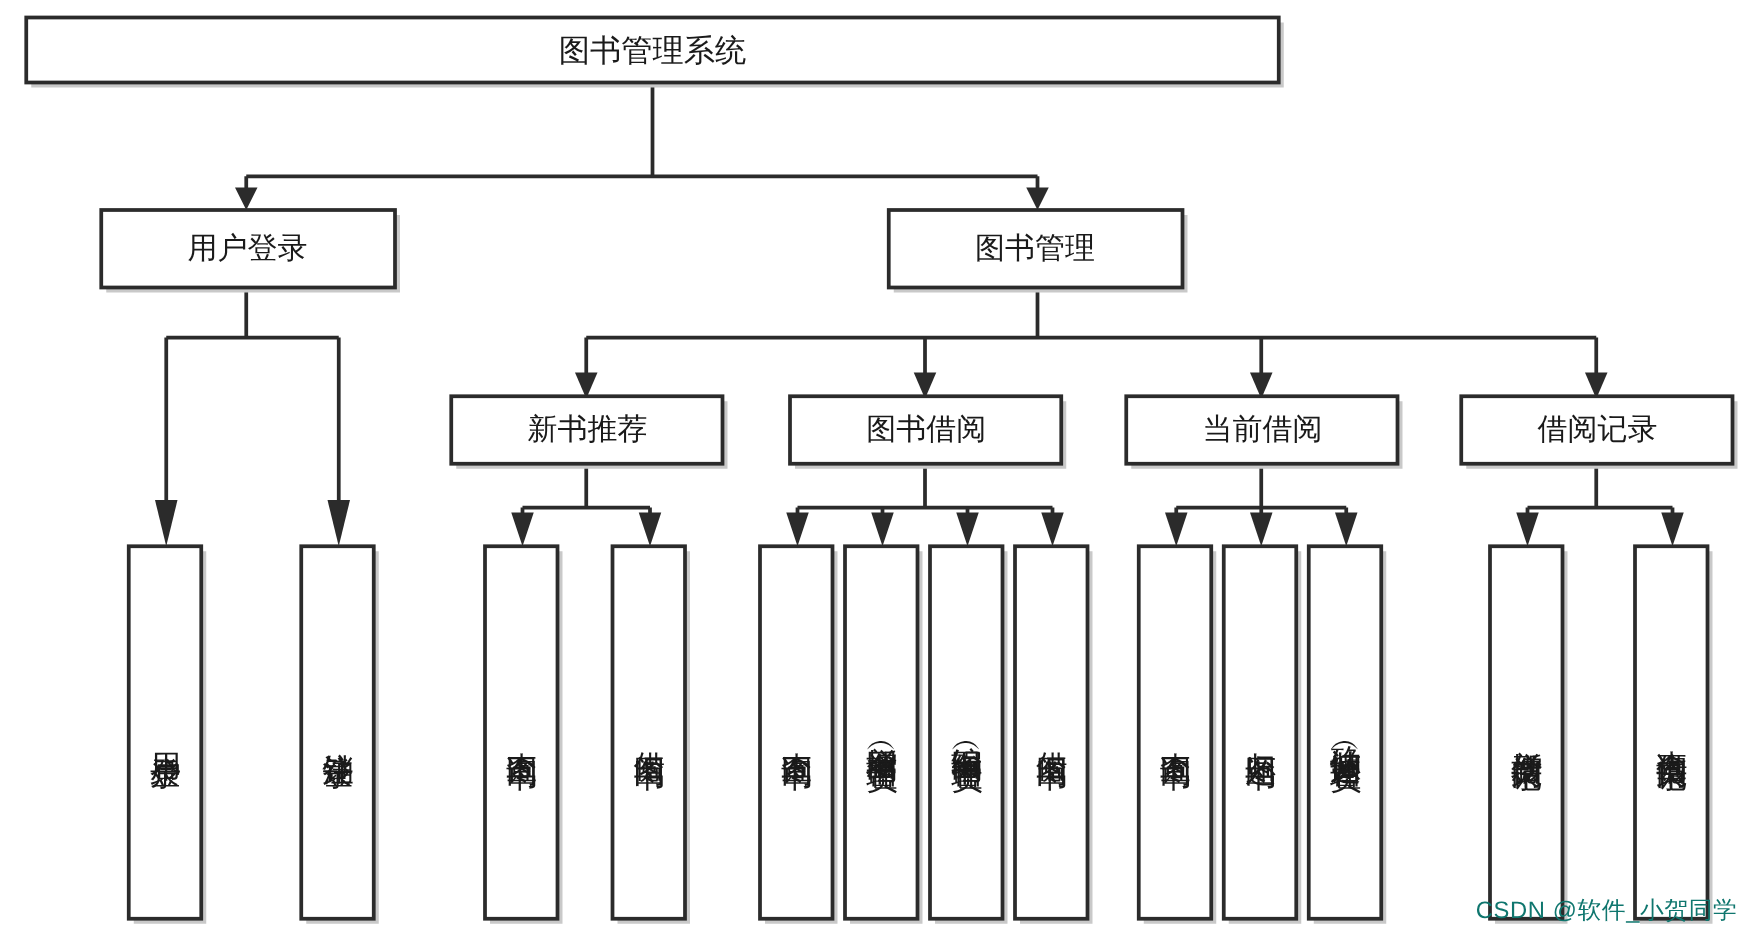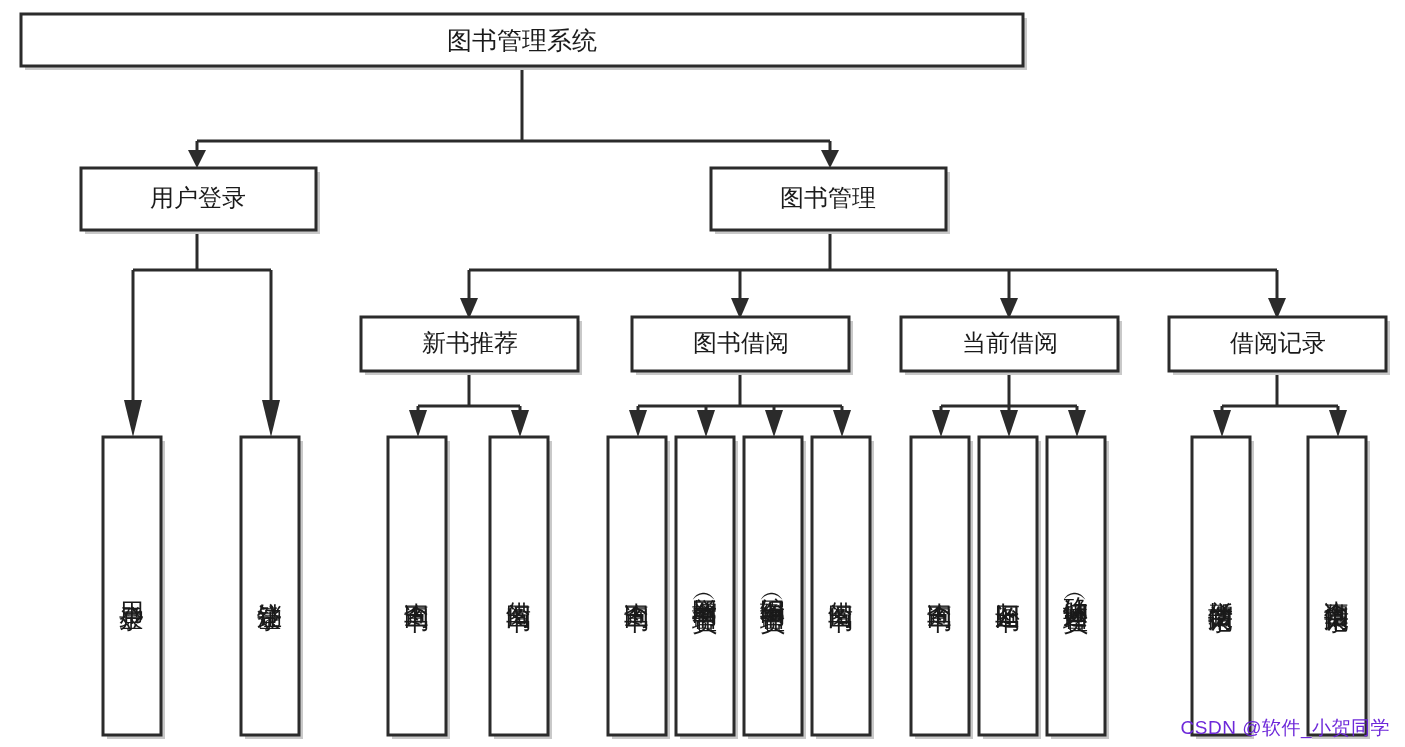--- a/index.html
+++ b/index.html
@@ -63,21 +63,21 @@
     letter-spacing: 2px;
     text-anchor: middle;
     dominant-baseline: central;
   }
   .watermark {
     position: absolute;
     right: 12px;
     bottom: 6px;
     font-family: "Liberation Sans", "DejaVu Sans", sans-serif;
     font-size: 19px;
-    color: #6d28d9;
+    color: #0f766e;
     white-space: nowrap;
     letter-spacing: 0.5px;
     user-select: none;
   }
 </style>
 </head>
 <body>
 
 <div id="diagram-root">
   <svg id="flow" viewBox="0 0 1405 747" xmlns="http://www.w3.org/2000/svg">

